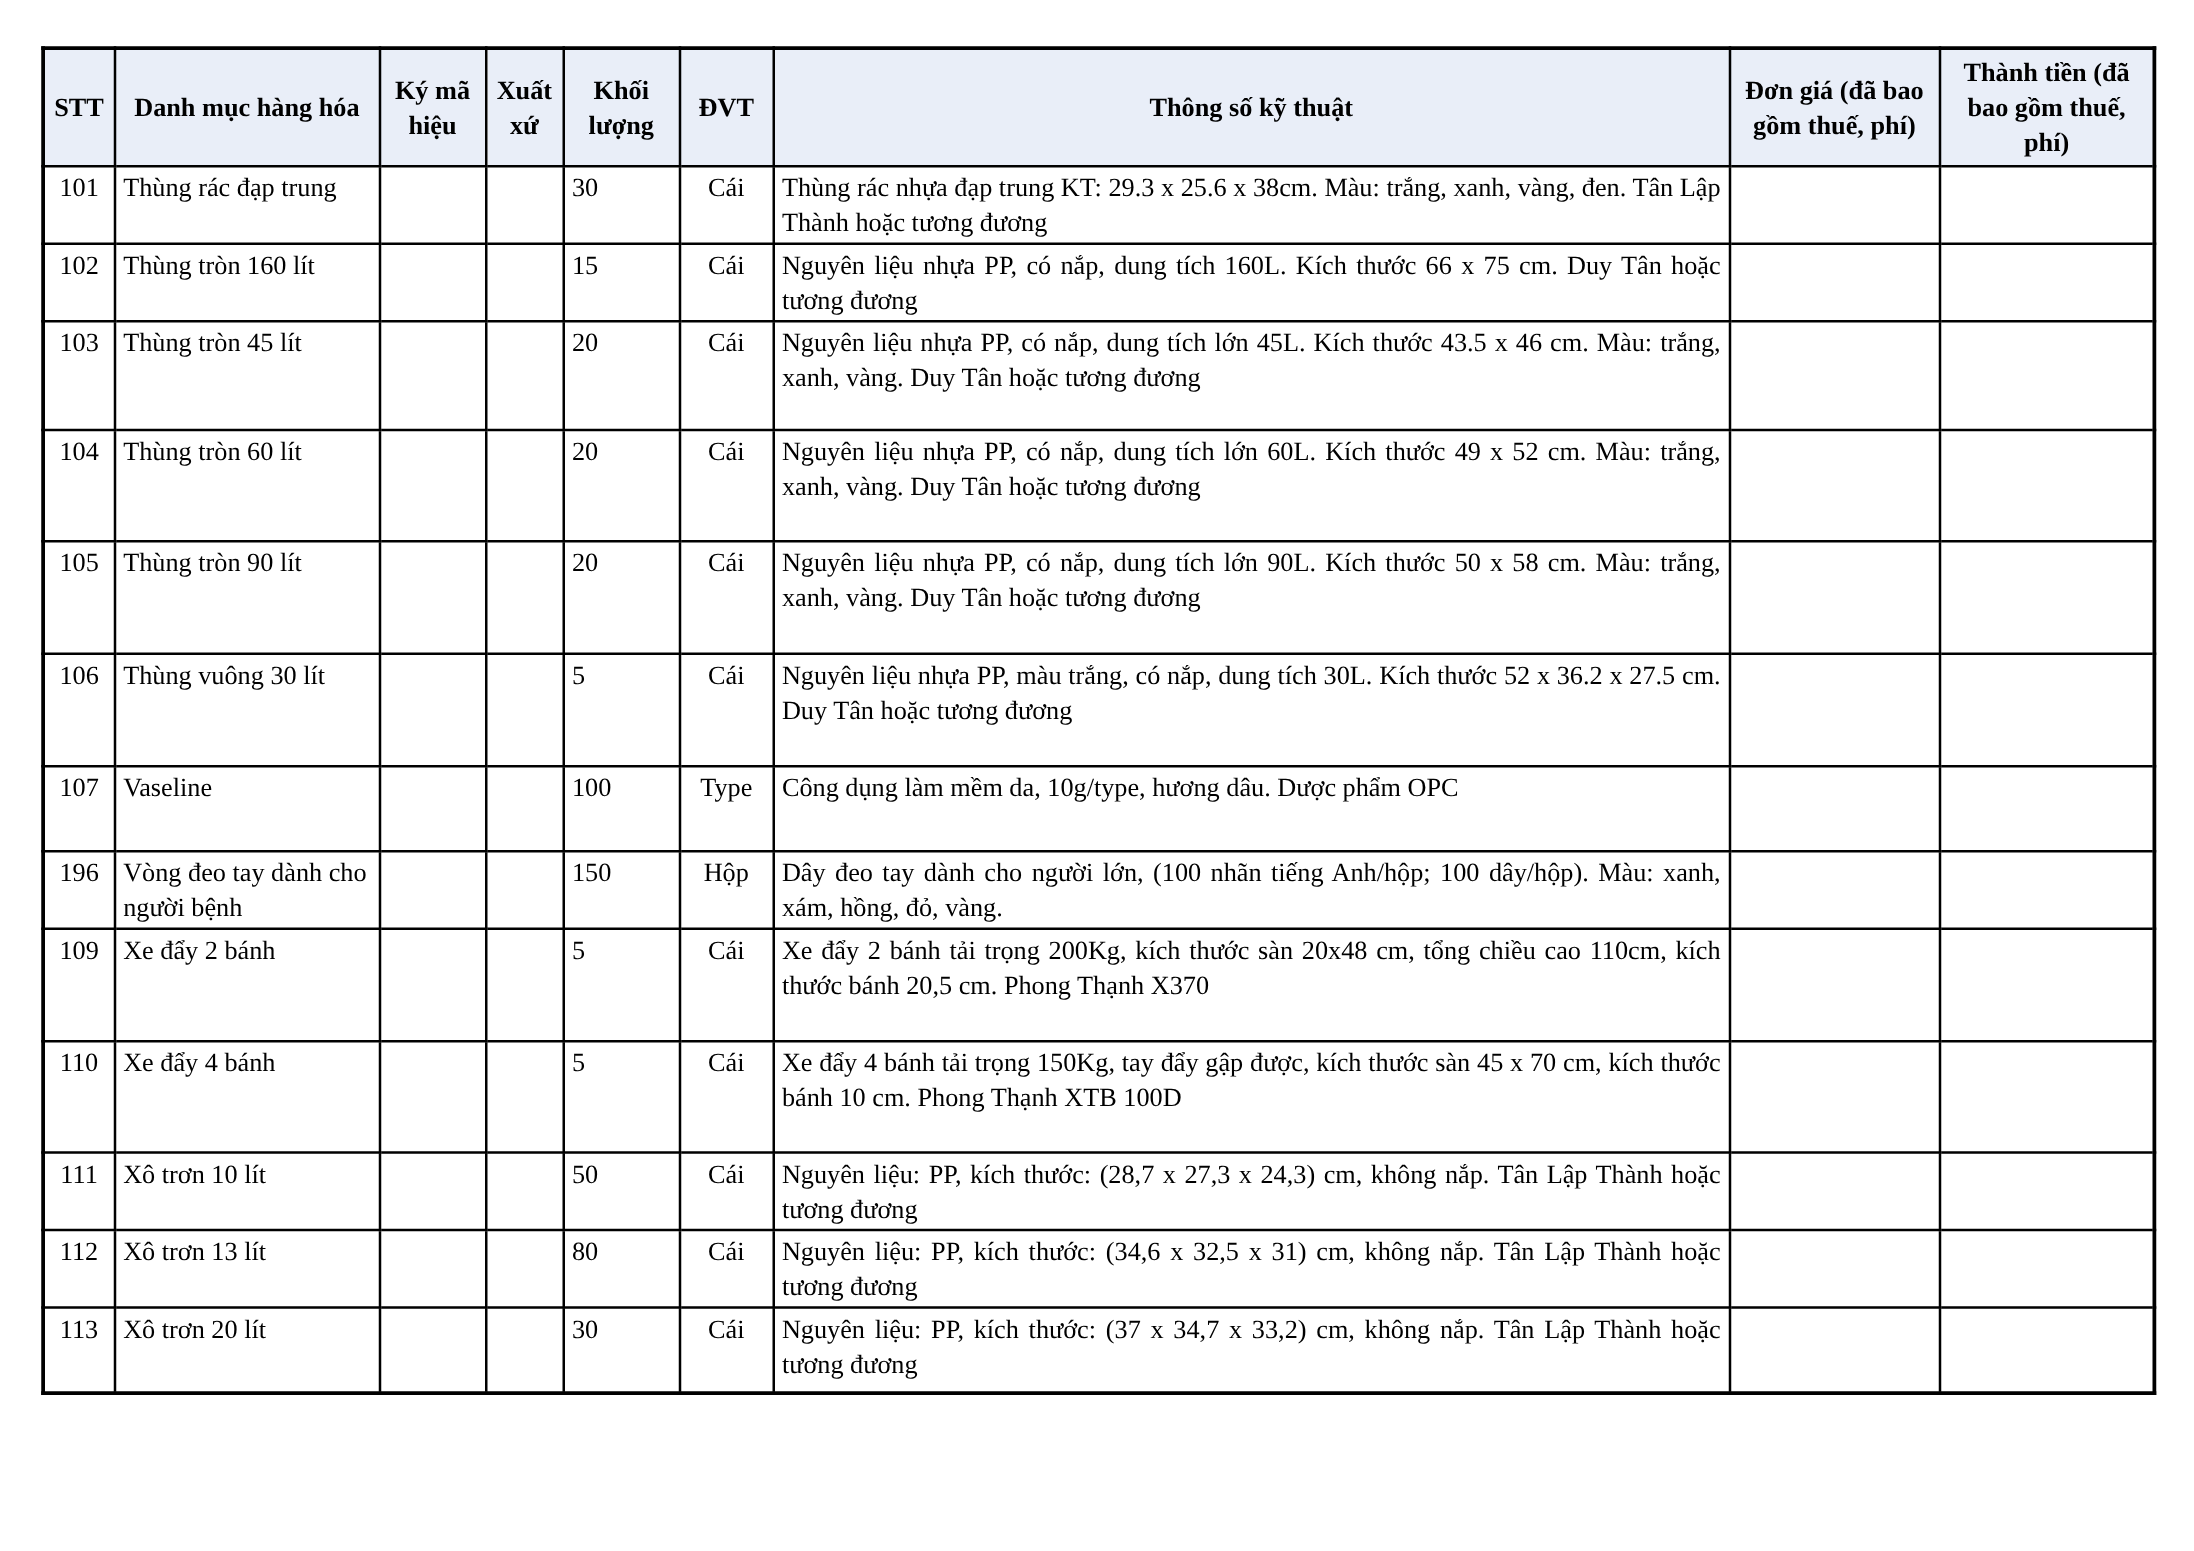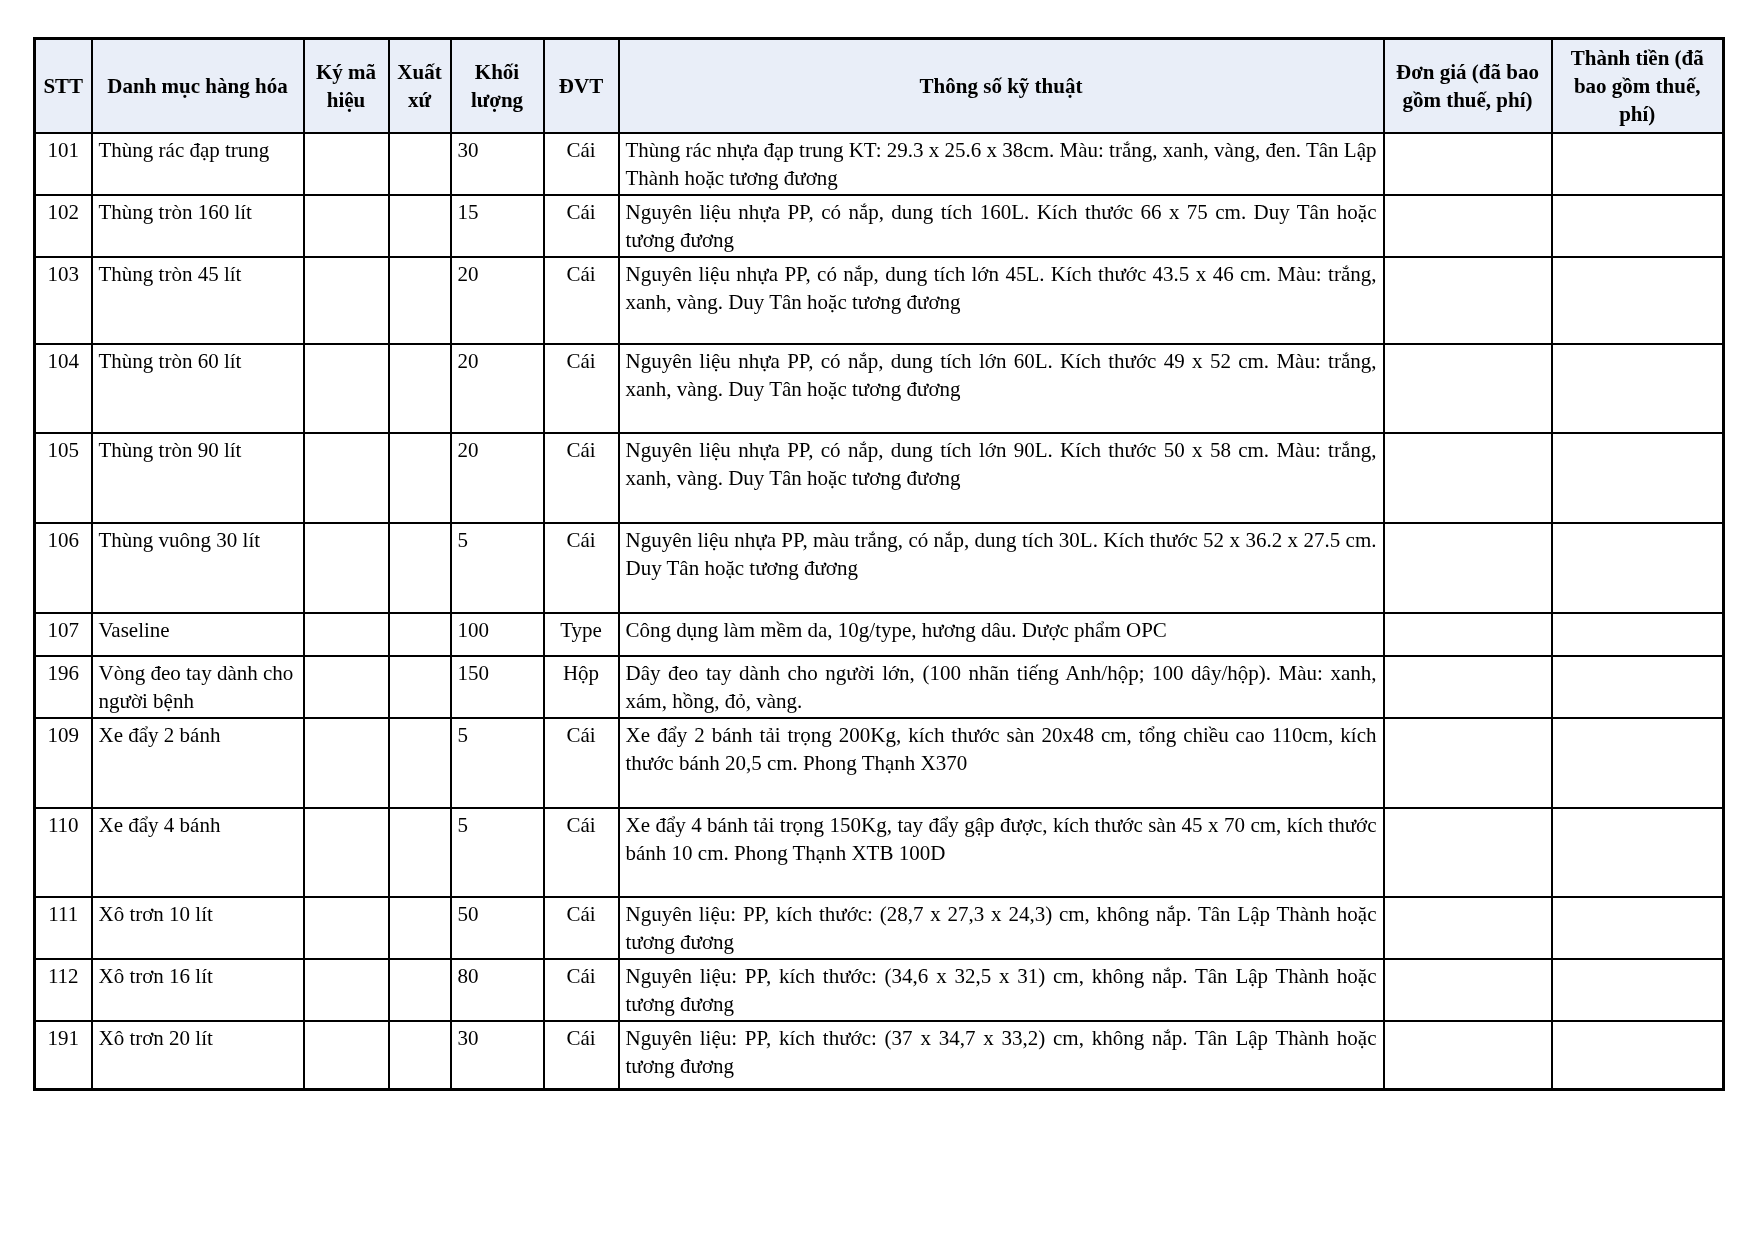--- a/index.html
+++ b/index.html
@@ -143,21 +143,21 @@
       <td class="c-name">Thùng vuông 30 lít</td>
       <td class="c-code"></td>
       <td class="c-origin"></td>
       <td class="c-qty">5</td>
       <td class="c-unit">Cái</td>
       <td class="c-spec">Nguyên liệu nhựa PP, màu trắng, có nắp, dung tích 30L. Kích thước 52 x 36.2 x 27.5 cm. Duy Tân hoặc tương đương</td>
       <td class="c-price"></td>
       <td class="c-total"></td>
     </tr>
 
-    <tr style="height: 43px;">
+    <tr style="height: 68px;">
       <td class="c-stt">107</td>
       <td class="c-name">Vaseline</td>
       <td class="c-code"></td>
       <td class="c-origin"></td>
       <td class="c-qty">100</td>
       <td class="c-unit">Type</td>
       <td class="c-spec">Công dụng làm mềm da, 10g/type, hương dâu. Dược phẩm OPC</td>
       <td class="c-price"></td>
       <td class="c-total"></td>
     </tr>
@@ -205,32 +205,32 @@
       <td class="c-origin"></td>
       <td class="c-qty">50</td>
       <td class="c-unit">Cái</td>
       <td class="c-spec">Nguyên liệu: PP, kích thước: (28,7 x 27,3 x 24,3) cm, không nắp. Tân Lập Thành hoặc tương đương</td>
       <td class="c-price"></td>
       <td class="c-total"></td>
     </tr>
 
     <tr style="height: 60px; margin-top: 32px;">
       <td class="c-stt">112</td>
-      <td class="c-name">Xô trơn 16 lít</td>
+      <td class="c-name">Xô trơn 13 lít</td>
       <td class="c-code"></td>
       <td class="c-origin"></td>
       <td class="c-qty">80</td>
       <td class="c-unit">Cái</td>
       <td class="c-spec">Nguyên liệu: PP, kích thước: (34,6 x 32,5 x 31) cm, không nắp. Tân Lập Thành hoặc tương đương</td>
       <td class="c-price"></td>
       <td class="c-total"></td>
     </tr>
 
     <tr style="height: 68px;">
-      <td class="c-stt">191</td>
+      <td class="c-stt">113</td>
       <td class="c-name">Xô trơn 20 lít</td>
       <td class="c-code"></td>
       <td class="c-origin"></td>
       <td class="c-qty">30</td>
       <td class="c-unit">Cái</td>
       <td class="c-spec">Nguyên liệu: PP, kích thước: (37 x 34,7 x 33,2) cm, không nắp. Tân Lập Thành hoặc tương đương</td>
       <td class="c-price"></td>
       <td class="c-total"></td>
     </tr>
   </tbody>

